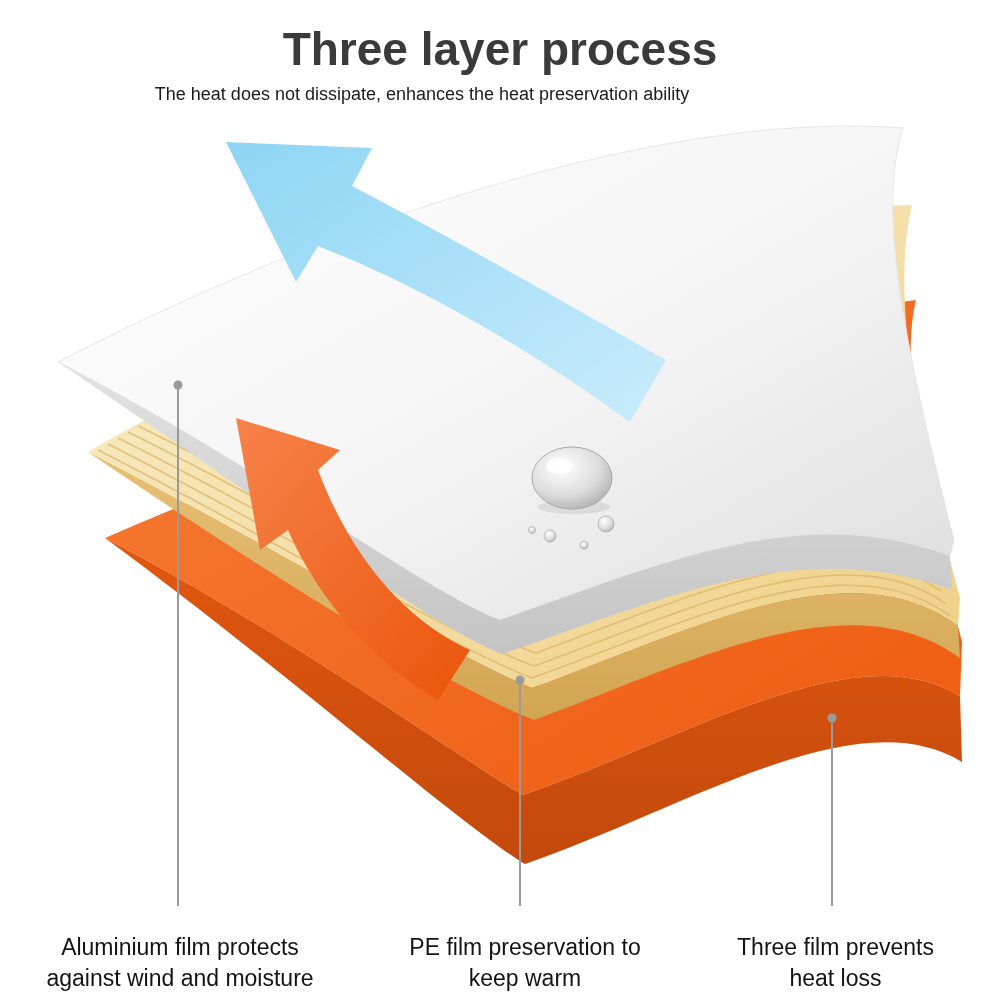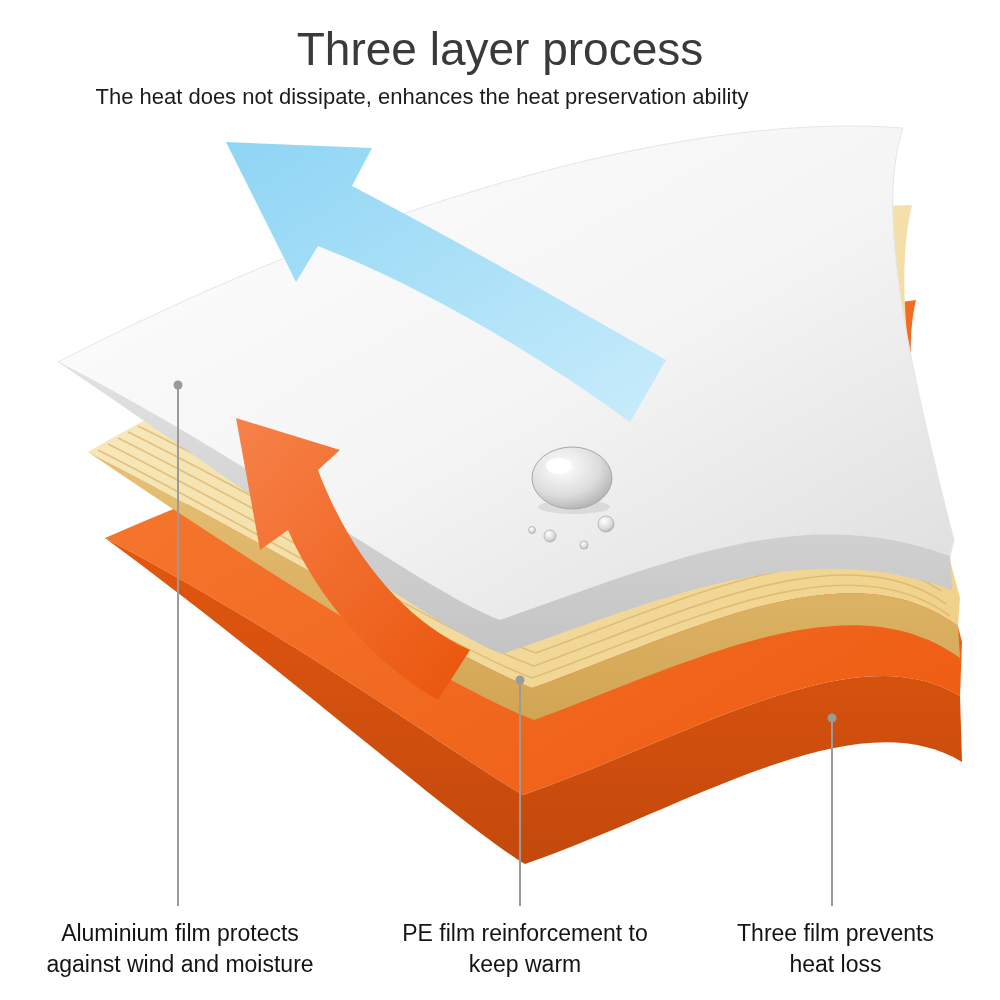--- a/index.html
+++ b/index.html
@@ -1,24 +1,24 @@
 <!DOCTYPE html>
 <html><head>
 <meta charset="utf-8">
 <style>
   html,body{margin:0;padding:0;background:#ffffff;}
   .stage{position:relative;width:1000px;height:1000px;background:#ffffff;overflow:hidden;
          font-family:"Liberation Sans", sans-serif;}
   .title{position:absolute;top:22px;left:0;width:1000px;text-align:center;
-         font-size:46px;font-weight:400;color:#3a3a3a;letter-spacing:0px;}
+         font-size:46px;font-weight:700;color:#3a3a3a;letter-spacing:0px;}
   .subtitle{position:absolute;top:84px;left:0;width:844px;text-align:center;
-         font-size:22px;font-weight:400;color:#1c1c1c;}
+         font-size:18px;font-weight:400;color:#1c1c1c;}
   .diagram-svg{position:absolute;left:0;top:0;}
   .layer-label{position:absolute;text-align:center;font-size:23px;line-height:31px;
-         color:#141414;}
+         color:#141414;margin-top:14px;}
   .label-1{left:40px;top:918px;width:280px;}
   .label-2{left:385px;top:918px;width:280px;}
   .label-3{left:718px;top:918px;width:235px;}
 </style>
 </head>
 <body>
 
 <div class="stage">
 
   <div class="title">Three layer process</div>
@@ -107,16 +107,16 @@
       <circle cx="178" cy="385" r="4.5" fill="#9a9a9a"></circle>
       <line x1="178" y1="385" x2="178" y2="906" stroke-width="2" stroke="#9a9a9a"></line>
       <circle cx="520" cy="680" r="4.5" fill="#9a9a9a"></circle>
       <line x1="520" y1="680" x2="520" y2="906" stroke-width="2" stroke="#9a9a9a"></line>
       <circle cx="832" cy="718" r="4.5" fill="#9a9a9a"></circle>
       <line x1="832" y1="718" x2="832" y2="906" stroke-width="2" stroke="#9a9a9a"></line>
     </g>
   </svg>
 
   <div class="layer-label label-1">Aluminium film protects against wind and moisture</div>
-  <div class="layer-label label-2">PE film reinforcement to keep warm</div>
+  <div class="layer-label label-2">PE film preservation to keep warm</div>
   <div class="layer-label label-3">Three film prevents heat loss</div>
 
 </div>
 
 </body></html>

